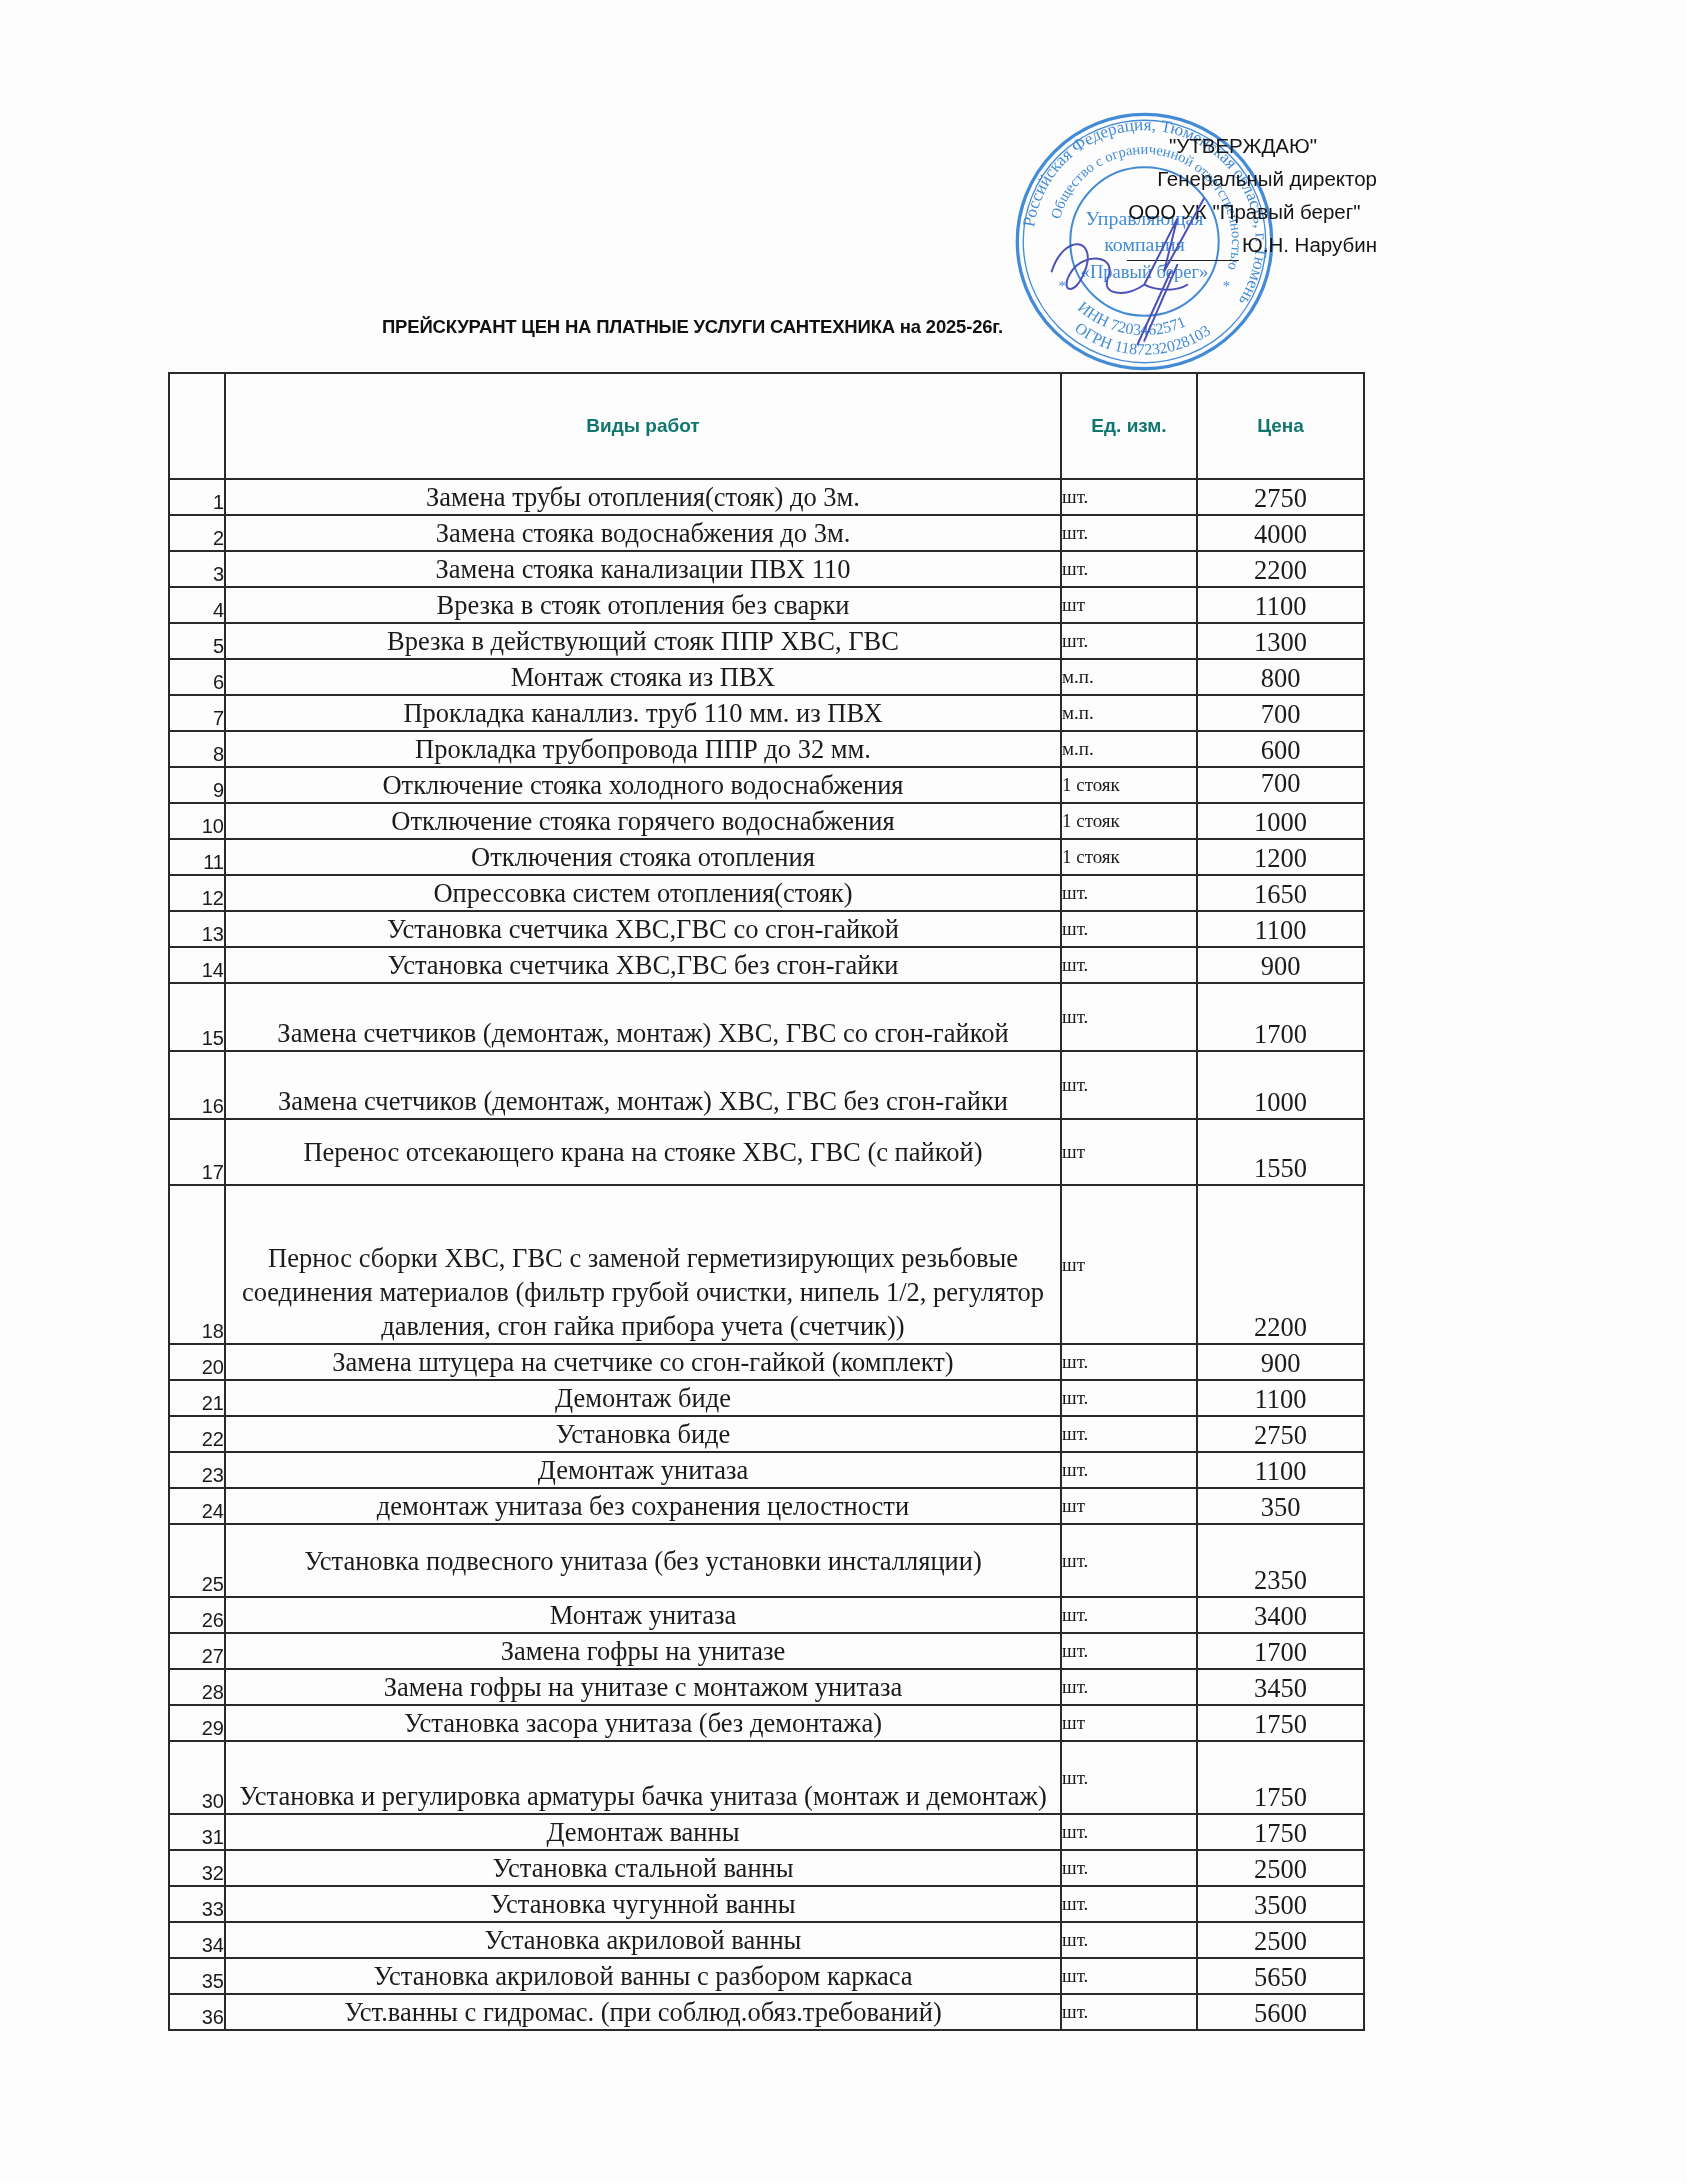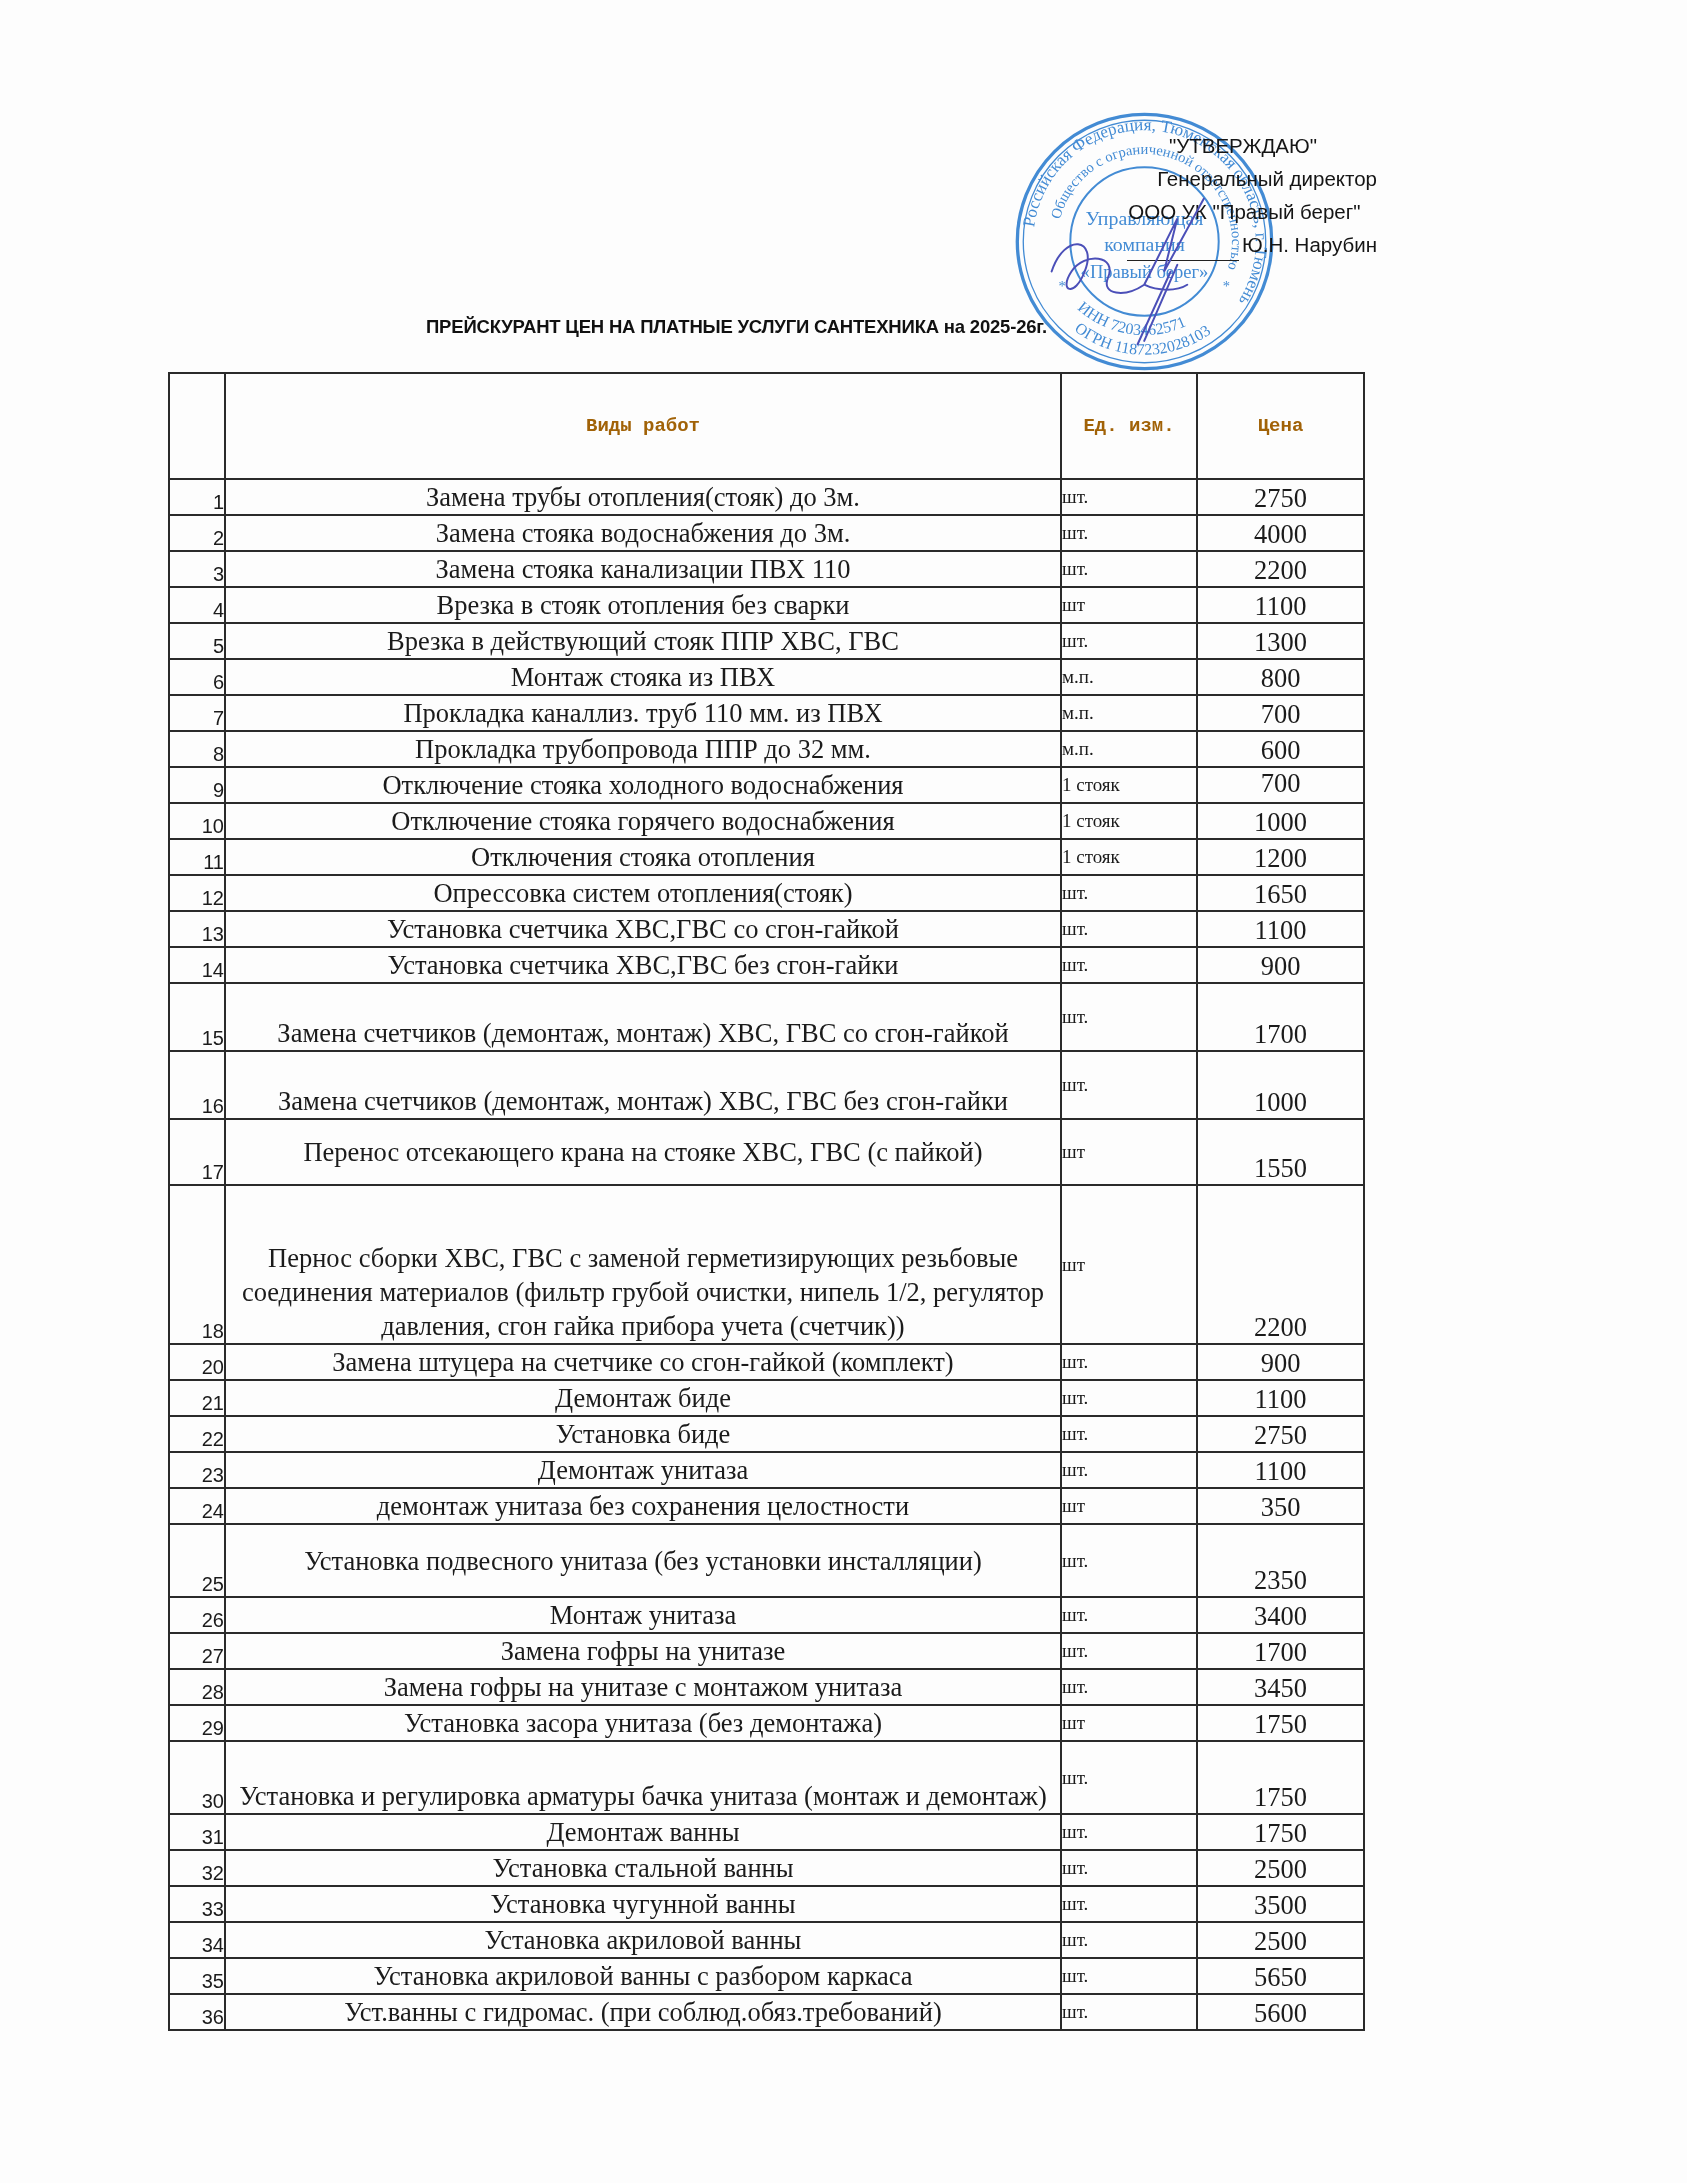--- a/index.html
+++ b/index.html
@@ -17,35 +17,35 @@
   .approval .a2 { padding-right: 0; }
   .approval .a3 { padding-right: 16.5px; }
   .approval .a4 { padding-right: 0; }
   .sign-line {
     display: inline-block; width: 112px; border-bottom: 1.3px solid #222; vertical-align: bottom; margin-right: 2.6px;
   }
   .stamp { position: absolute; left: 1012px; top: 109px; width: 265px; height: 265px; z-index: 2; opacity: 0.9; }
   .signature { position: absolute; left: 1045px; top: 192px; width: 172px; height: 159px; z-index: 4; }
   .title {
     position: absolute; left: 382px; top: 316px; font-family: "Liberation Sans", sans-serif;
-    font-weight: bold; font-size: 18.5px; letter-spacing: -0.2px; color: #111; z-index: 1; white-space: nowrap; margin-left: 44px;
+    font-weight: bold; font-size: 18.5px; letter-spacing: -0.2px; color: #111; z-index: 1; white-space: nowrap;
   }
   table.price {
     position: absolute; left: 168px; top: 372px; width: 1195px;
     border-collapse: collapse; table-layout: fixed; z-index: 1;
   }
   table.price col.c-num { width: 56px; }
   table.price col.c-desc { width: 836px; }
   table.price col.c-unit { width: 136px; }
   table.price col.c-price { width: 167px; }
   table.price th, table.price td {
     border: 2px solid #2a2a2a; padding: 0; overflow: hidden;
   }
   table.price th {
-    height: 104px; font-family: Liberation Mono, monospace; font-weight: bold; font-size: 19px; color: #a16207;
+    height: 104px; font-family: Liberation Sans, sans-serif; font-weight: bold; font-size: 19px; color: #0f766e;
     text-align: center; vertical-align: middle;
   }
   td.num {
     font-family: "Liberation Sans", sans-serif; font-size: 20px; text-align: right; vertical-align: bottom;
     padding-right: 2.6px; padding-bottom: 2px;
   }
   td.desc {
     font-size: 26.5px; line-height: 34px; text-align: center; vertical-align: bottom; padding-left: 4px; padding-bottom: 0;
   }
   td.unit { font-size: 19px; text-align: left; vertical-align: middle; }

